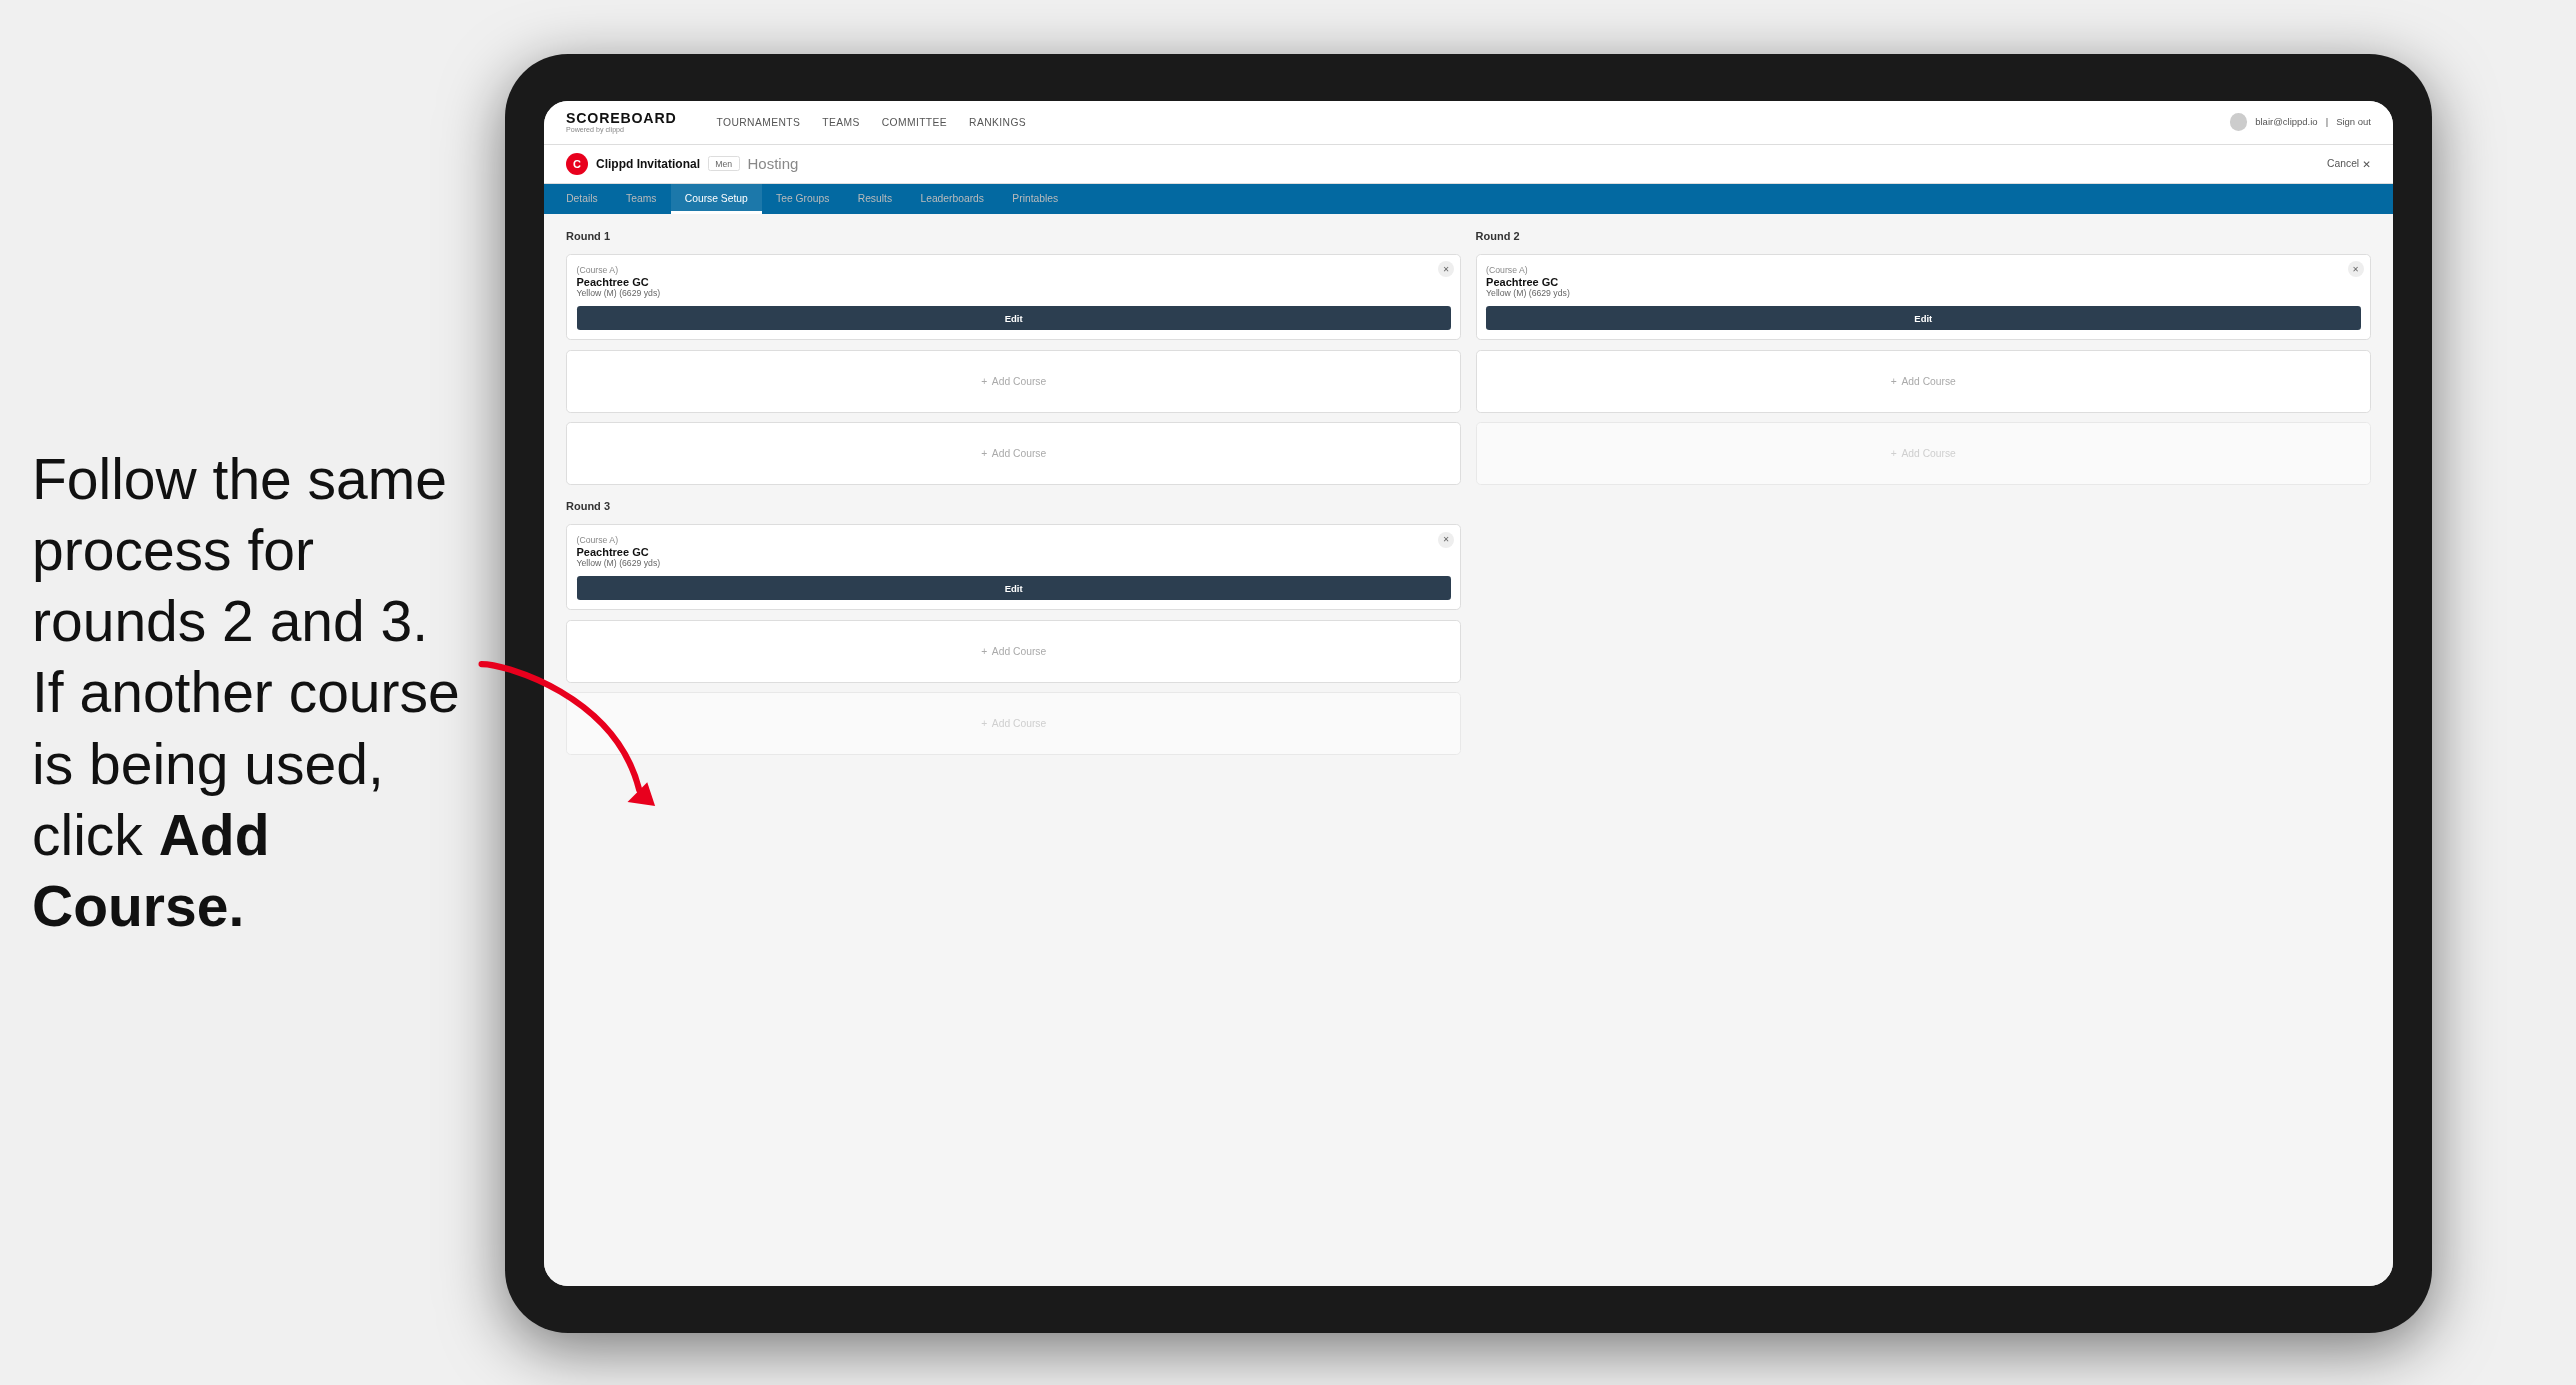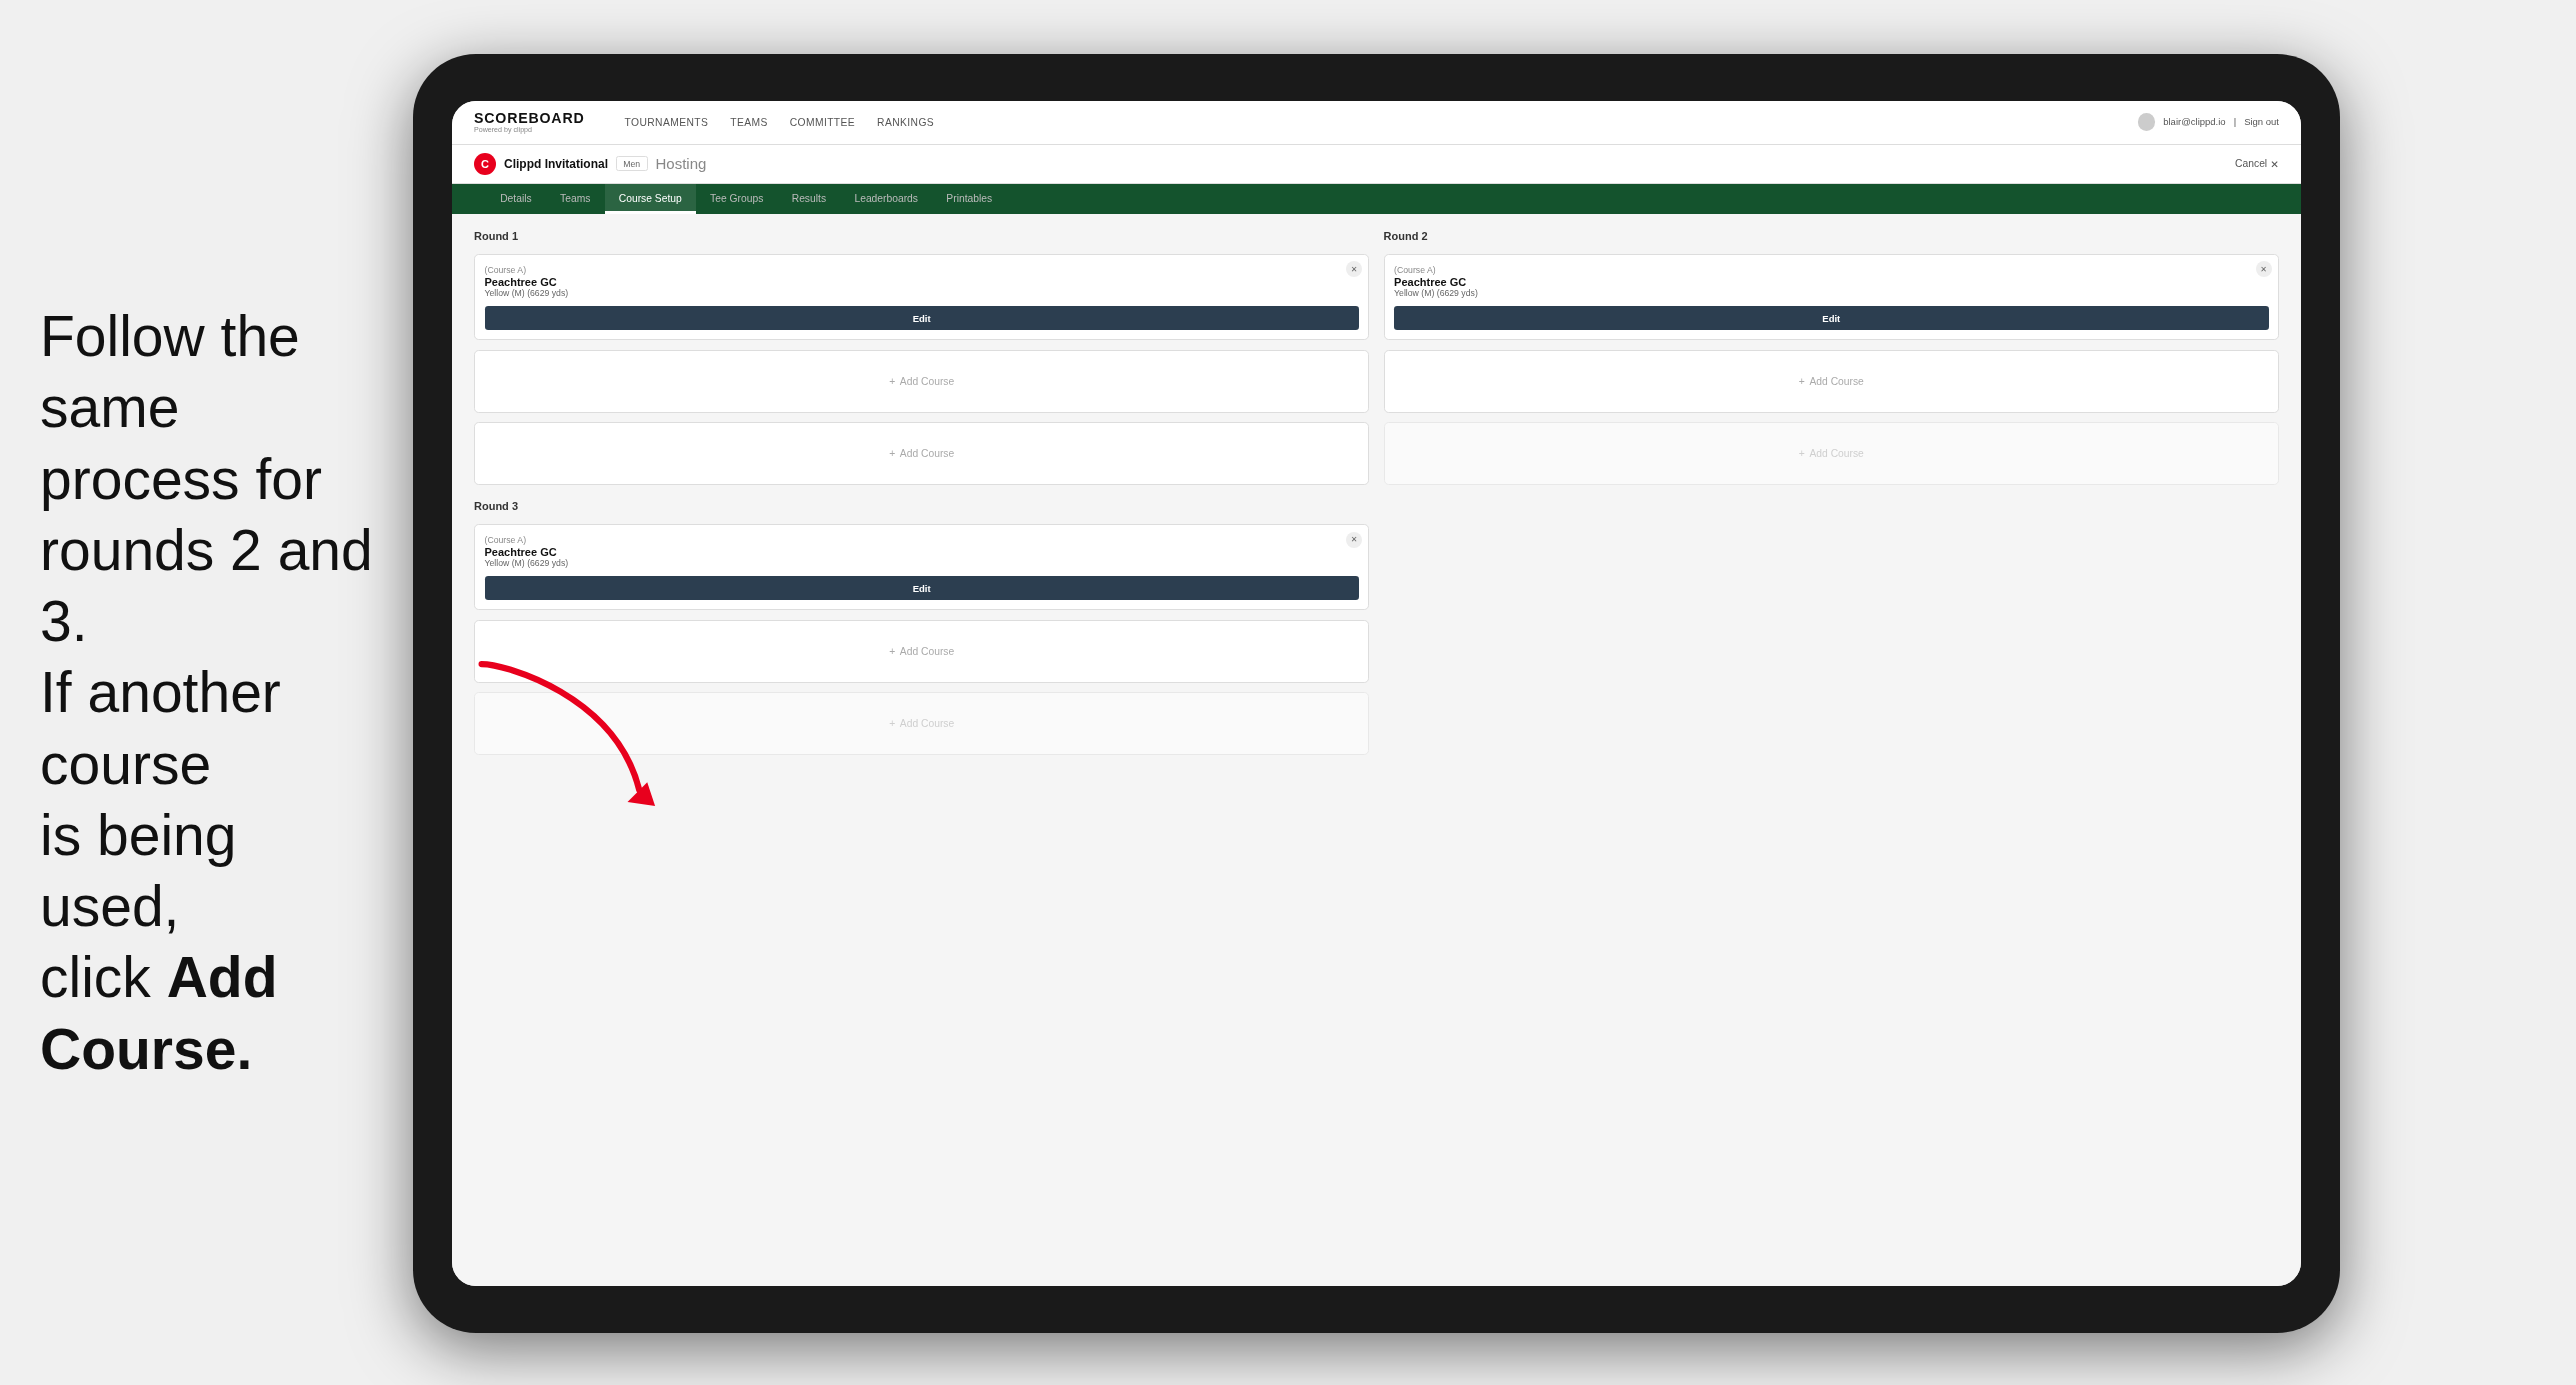--- a/index.html
+++ b/index.html
@@ -9,22 +9,22 @@
       width: 2576px;
       height: 1386px;
       overflow: hidden;
       display: flex;
       align-items: center;
       justify-content: flex-start;
     }
 
     
     .instruction-text {
-      width: 413px;
-      padding: 47px 40px;
+      width: 505px;
+      padding: 47px 32px;
       font-size: 57px;
       line-height: 1.25;
       color: #111;
       flex-shrink: 0;
       position: relative;
       z-index: 2;
     }
     .instruction-text strong {
       font-weight: 700;
     }
@@ -168,23 +168,23 @@
       font-size: 10.3px;
       color: #555;
       cursor: pointer;
       display: flex;
       align-items: center;
       gap: 3.2px;
     }
 
     
     .tab-bar {
-      background: #14532d;
-      display: flex;
-      padding: 0 34px;
+      background: #0369a1;
+      display: flex;
+      padding: 0 8px;
       flex-shrink: 0;
     }
     .tab-item {
       padding: 9.5px 14.2px;
       font-size: 10.3px;
       color: #bbb;
       cursor: pointer;
       position: relative;
     }
     .tab-item.active {

